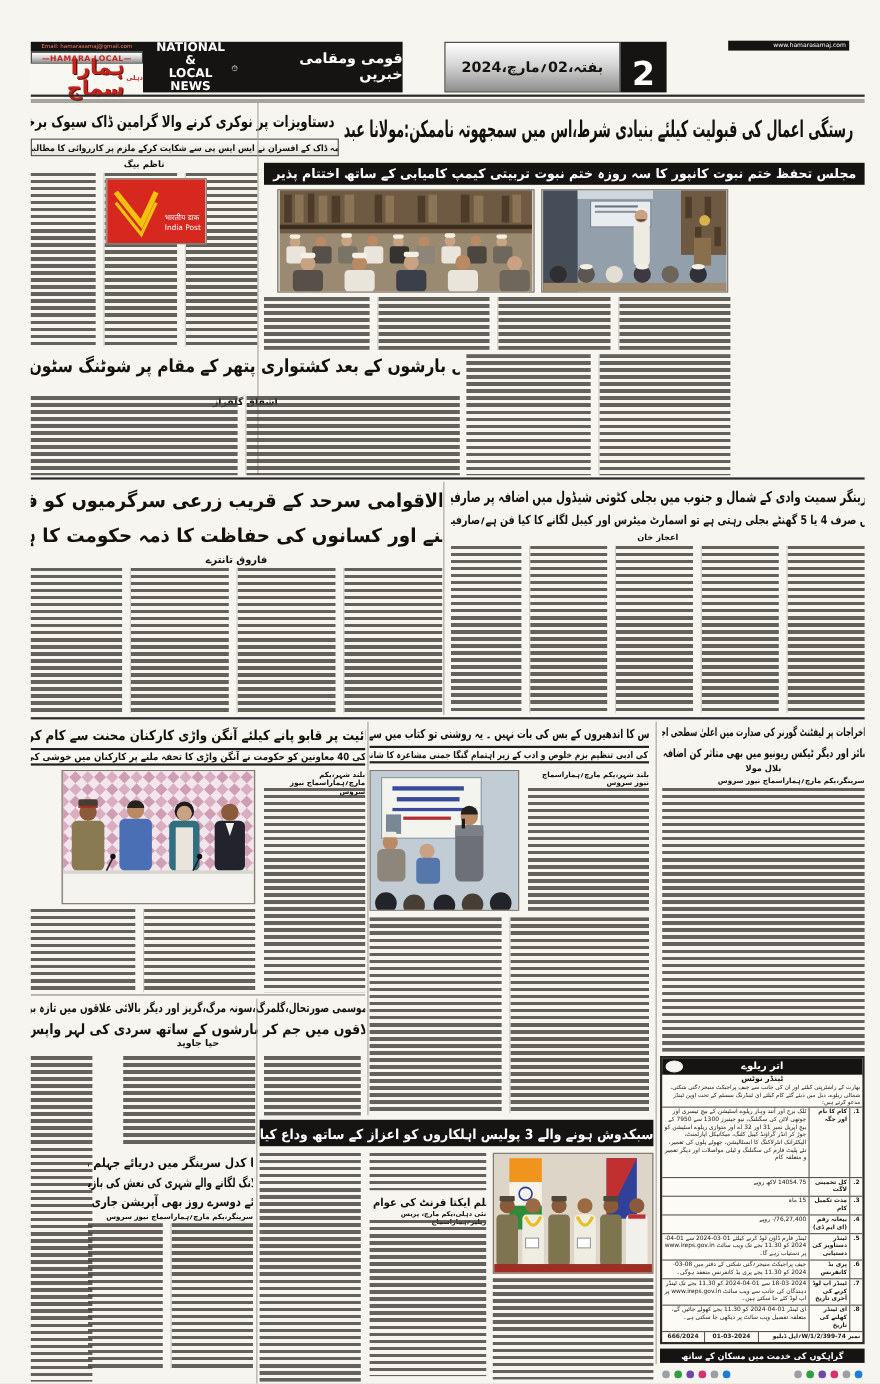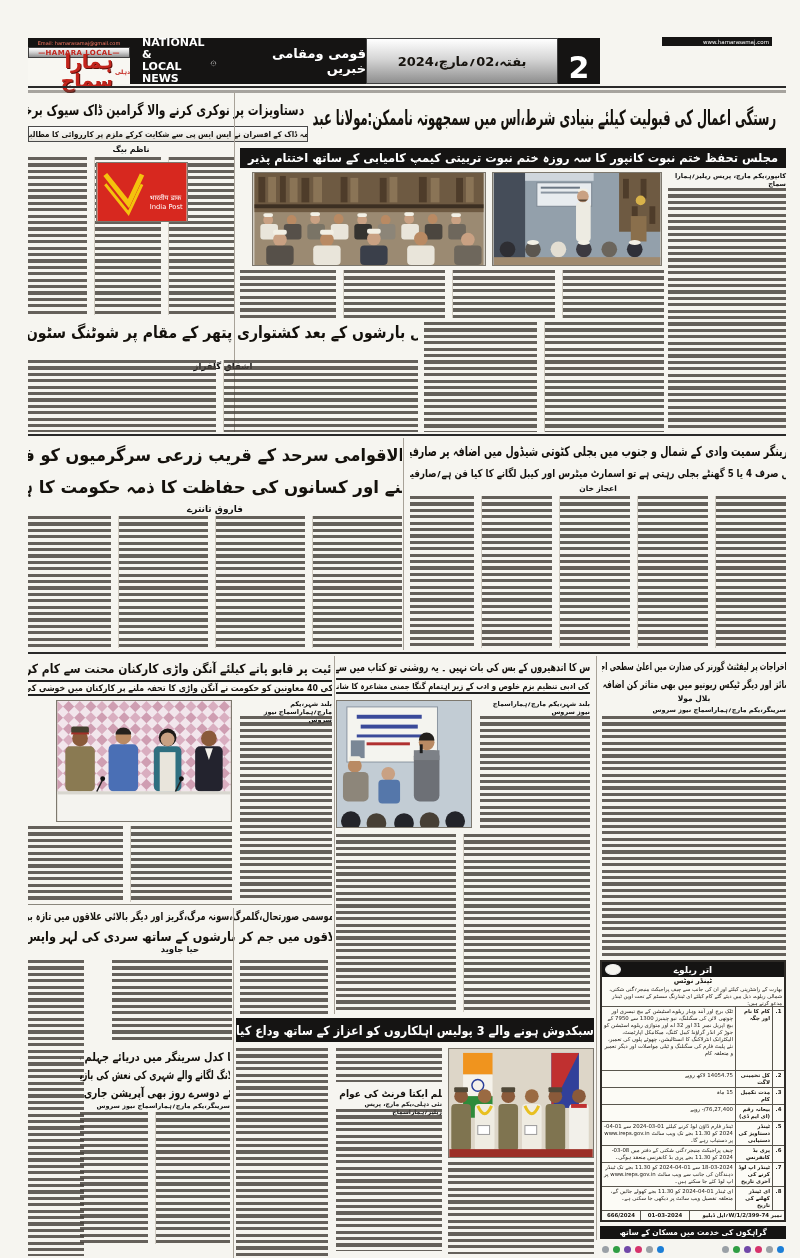--- a/index.html
+++ b/index.html
@@ -41,28 +41,28 @@
   <div class="abs masthead" style="left:28px;top:38px;width:758px;height:46px;">
     <div style="width:102px;display:flex;flex-direction:column;">
       <div class="blackbox" style="height:9px;font-size:5px;color:#ff7b66;display:flex;align-items:center;justify-content:center;">Email: hamarasamaj@gmail.com</div>
       <div class="grad" style="height:11px;font-size:7px;font-weight:bold;color:#c3251d;display:flex;align-items:center;justify-content:center;letter-spacing:.4px;">—HAMARA LOCAL—</div>
       <div style="height:26px;display:flex;align-items:center;justify-content:center;gap:2px;background:#f8f7f2;">
         <span class="u" style="font-size:19px;font-weight:bold;color:#c3251d;text-shadow:1px 1px 0 #5a0f0a;line-height:1;">ہمارا سماج</span>
         <span class="u" style="font-size:6px;font-weight:bold;color:#c3251d;">دہلی</span>
       </div>
     </div>
     <div class="blackbox" style="width:236px;display:flex;align-items:center;justify-content:center;gap:6px;">
-      <div style="text-align:left;line-height:1.1;padding-left:12px;">
+      <div style="text-align:center;line-height:1.1;padding-left:12px;">
         <div style="font-size:11px;font-weight:bold;">NATIONAL &amp;</div>
         <div style="font-size:11px;font-weight:bold;">LOCAL NEWS</div>
       </div>
       <span style="font-size:10px;">۞</span>
       <span class="u" style="font-size:13px;font-weight:bold;margin-left:40px;">قومی ومقامی خبریں</span>
     </div>
-    <div class="grad u" style="width:192px;display:flex;align-items:center;justify-content:center;font-size:13px;font-weight:bold;">بفتہ،02؍مارچ،2024</div>
+    <div class="grad u" style="width:160px;display:flex;align-items:center;justify-content:center;font-size:13px;font-weight:bold;margin-left:38px;">بفتہ،02؍مارچ،2024</div>
     <div class="blackbox" style="width:42px;display:flex;align-items:flex-end;justify-content:center;">
       <span style="font-size:30px;font-weight:bold;line-height:1.1;">2</span>
     </div>
   </div>
   <div class="abs blackbox" style="left:662px;top:37px;width:110px;height:9px;display:flex;align-items:center;justify-content:flex-end;padding-right:3px;font-size:5.5px;box-sizing:border-box;">www.hamarasamaj.com</div>
   <div class="abs hline" style="left:28px;top:86px;width:758px;height:2px;"></div>
   <div class="abs sim sim-light" style="left:28px;top:90px;width:758px;height:6px;"></div>
 
   <div class="abs hl u" style="left:28px;top:98px;width:280px;height:24px;font-size:14.5px;">
     <div class="fit">
@@ -203,24 +203,20 @@
         <circle cx="144" cy="78" r="8" fill="#2f3038"></circle>
       </g>
     <g fill="#f2efe4">
         <ellipse cx="40" cy="71" rx="6" ry="2.5"></ellipse>
         <ellipse cx="92" cy="71" rx="6" ry="2.5"></ellipse>
         <ellipse cx="144" cy="71" rx="6" ry="2.5"></ellipse>
       </g>
     <rect y="86" width="170" height="8" fill="#a08a6e"></rect>
   </svg>
 
-  <div class="abs" style="left:668px;top:172px;width:118px;height:260px;">
-    <div class="dateline" style="font-size:6.5px;height:16px;">کانپور،یکم مارچ، پریس ریلیز؍ہمارا سماج</div>
-    <div class="sim" style="height:240px;"></div>
-  </div>
   <div class="abs cols" style="left:240px;top:270px;width:424px;height:48px;">
     <div class="sim"></div>
     <div class="sim"></div>
     <div class="sim"></div>
     <div class="sim"></div>
   </div>
   <div class="abs cols" style="left:424px;top:322px;width:240px;height:110px;">
     <div class="sim"></div>
     <div class="sim"></div>
   </div>

